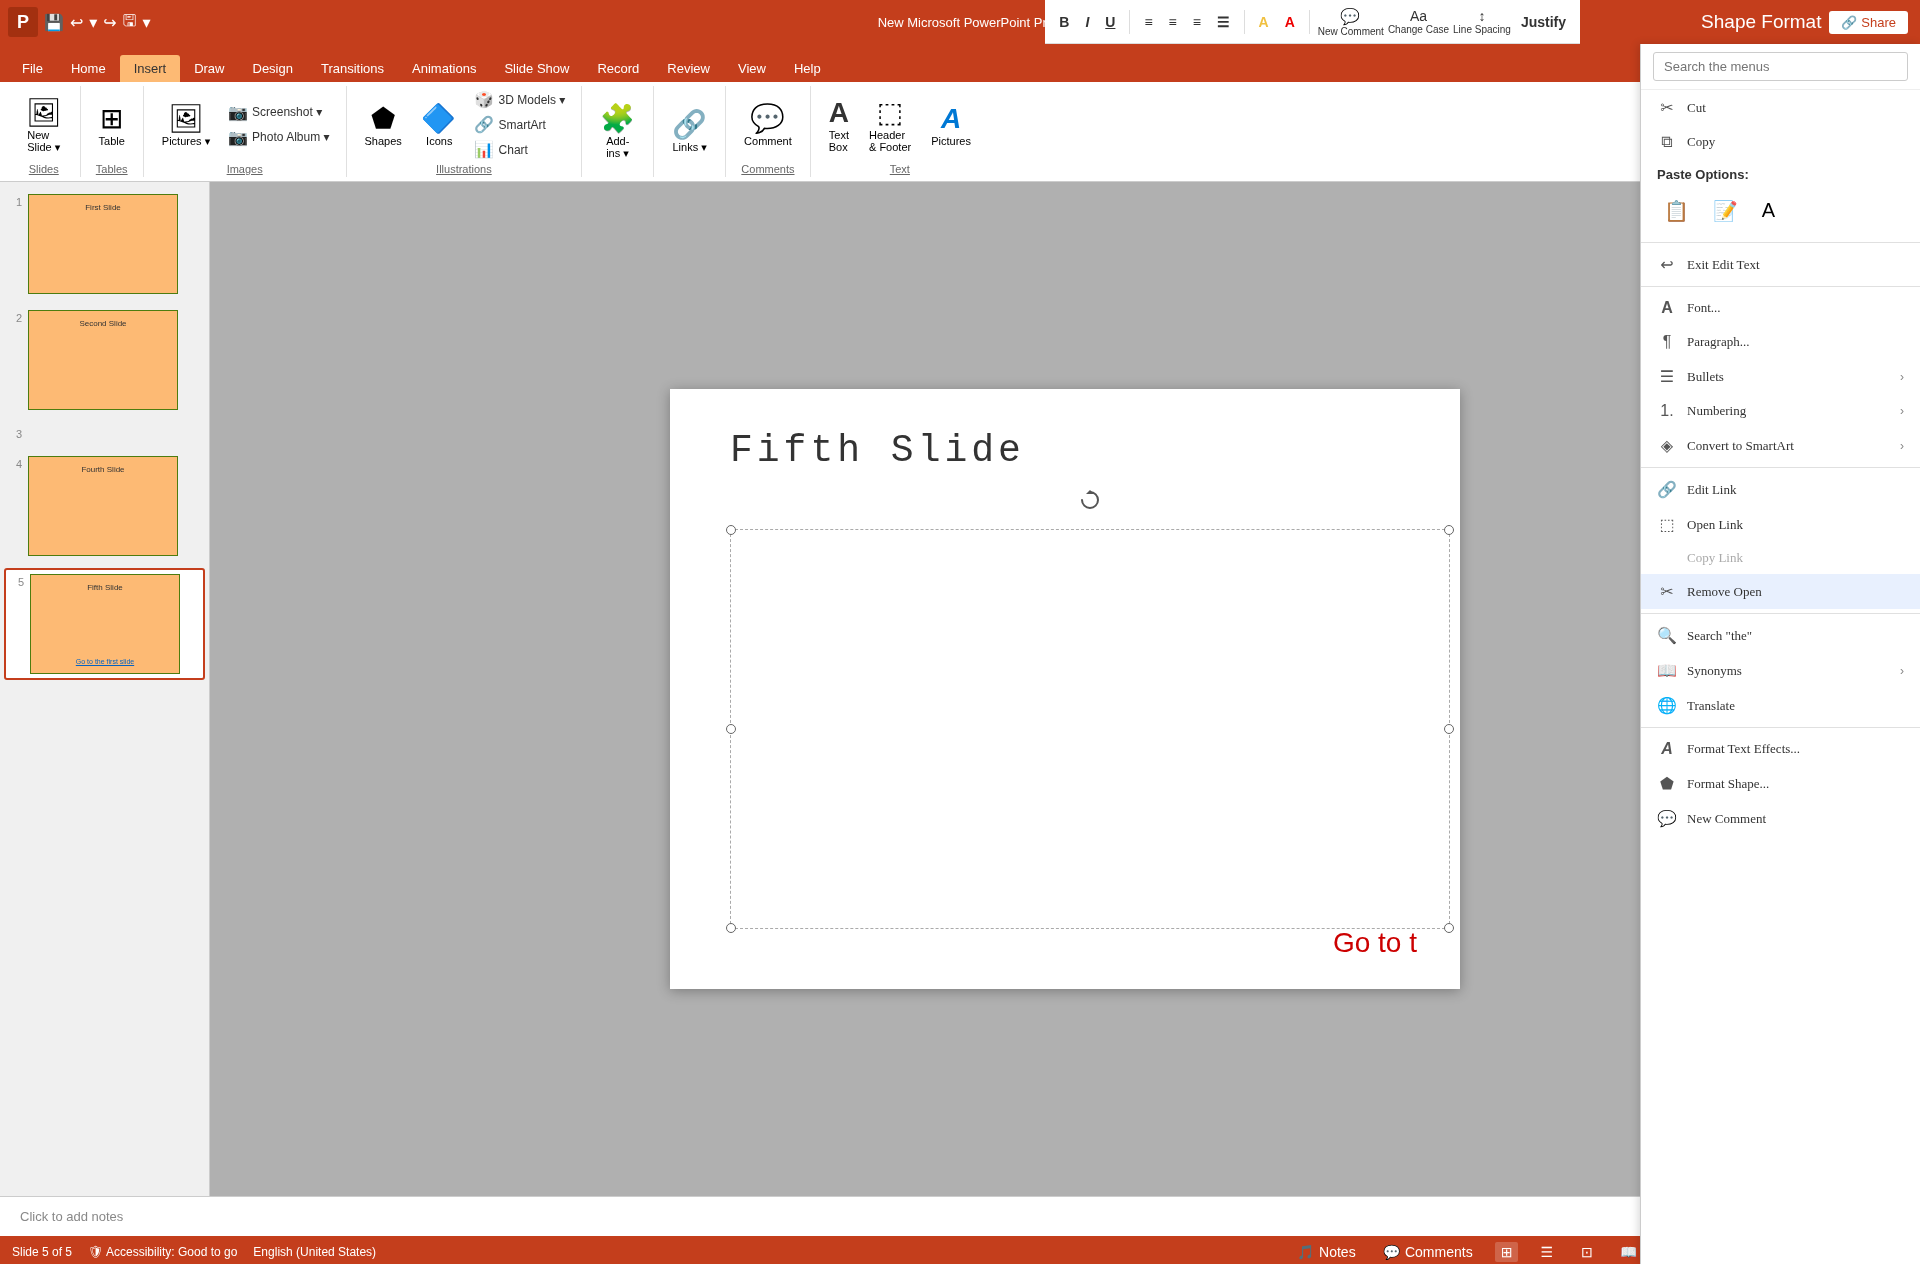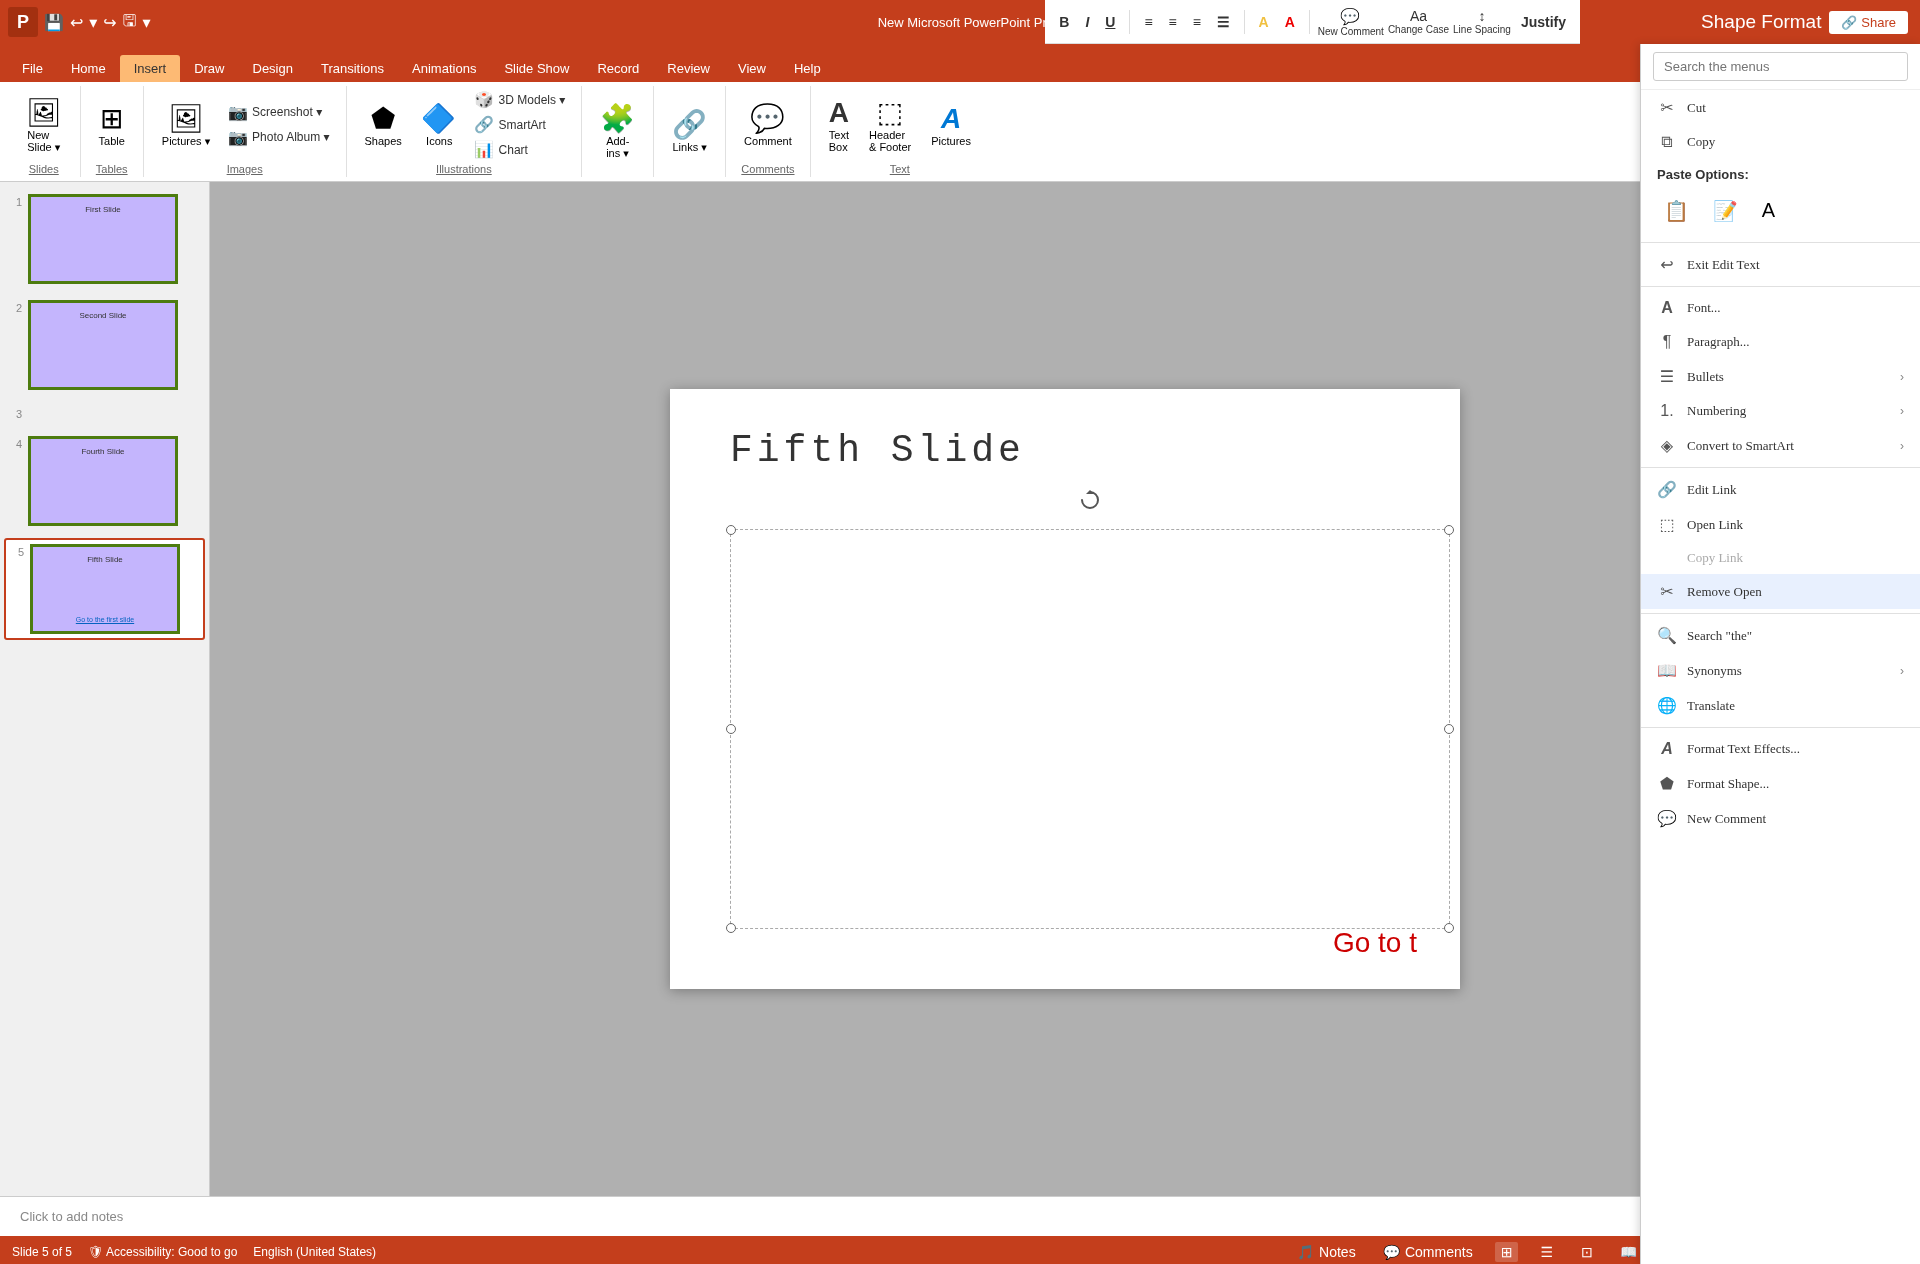--- a/index.html
+++ b/index.html
@@ -39,21 +39,21 @@
     
     .ribbon-col { display: flex; flex-direction: column; gap: 2px; }
     .ribbon-sub { display: flex; align-items: center; gap: 4px; cursor: pointer; padding: 2px 6px; border-radius: 3px; font-size: 12px; color: #333; }
     .ribbon-sub-icon { font-size: 16px; }
 
     
     .slide-panel { width: 210px; background: #f0f0f0; border-right: 1px solid #ccc; overflow-y: auto; padding: 8px 4px; }
     .slide-thumb { display: flex; align-items: flex-start; gap: 6px; margin-bottom: 8px; cursor: pointer; padding: 4px; border-radius: 3px; }
     .slide-thumb.active { border: 2px solid #c43e1c; background: #fff; border-radius: 3px; }
     .slide-num { font-size: 11px; color: #888; min-width: 14px; text-align: right; padding-top: 2px; }
-    .slide-img { width: 150px; height: 90px; background: #c4b5fd; border: 3px solid #4d7c0f; display: flex; flex-direction: column; align-items: center; justify-content: center; font-size: 9px; color: #555; position: relative; overflow: hidden; }
+    .slide-img { width: 150px; height: 100px; background: #fdba74; border: 1px solid #4d7c0f; display: flex; flex-direction: column; align-items: center; justify-content: center; font-size: 9px; color: #555; position: relative; overflow: hidden; }
     .slide-img-text { font-size: 8px; color: #333; text-align: center; position: absolute; top: 8px; left: 8px; right: 8px; }
     .slide-img-link { font-size: 7px; color: #0563C1; text-decoration: underline; position: absolute; bottom: 8px; left: 0; right: 0; text-align: center; }
 
     
     .canvas-area { flex: 1; background: #b0b0b0; display: flex; align-items: center; justify-content: center; overflow: hidden; }
     .slide-canvas { width: 790px; height: 600px; background: white; box-shadow: 0 2px 12px rgba(0,0,0,0.3); position: relative; }
     .slide-title { font-size: 38px; font-family: 'Courier New', monospace; font-weight: normal; position: absolute; top: 40px; left: 60px; color: #333; letter-spacing: 4px; }
     .text-box-selected { position: absolute; top: 140px; left: 60px; width: 720px; height: 400px; border: 1px dashed #aaa; }
     .handle { width: 10px; height: 10px; border: 1px solid #666; background: white; border-radius: 50%; position: absolute; }
     .handle.tl { top: -5px; left: -5px; }

